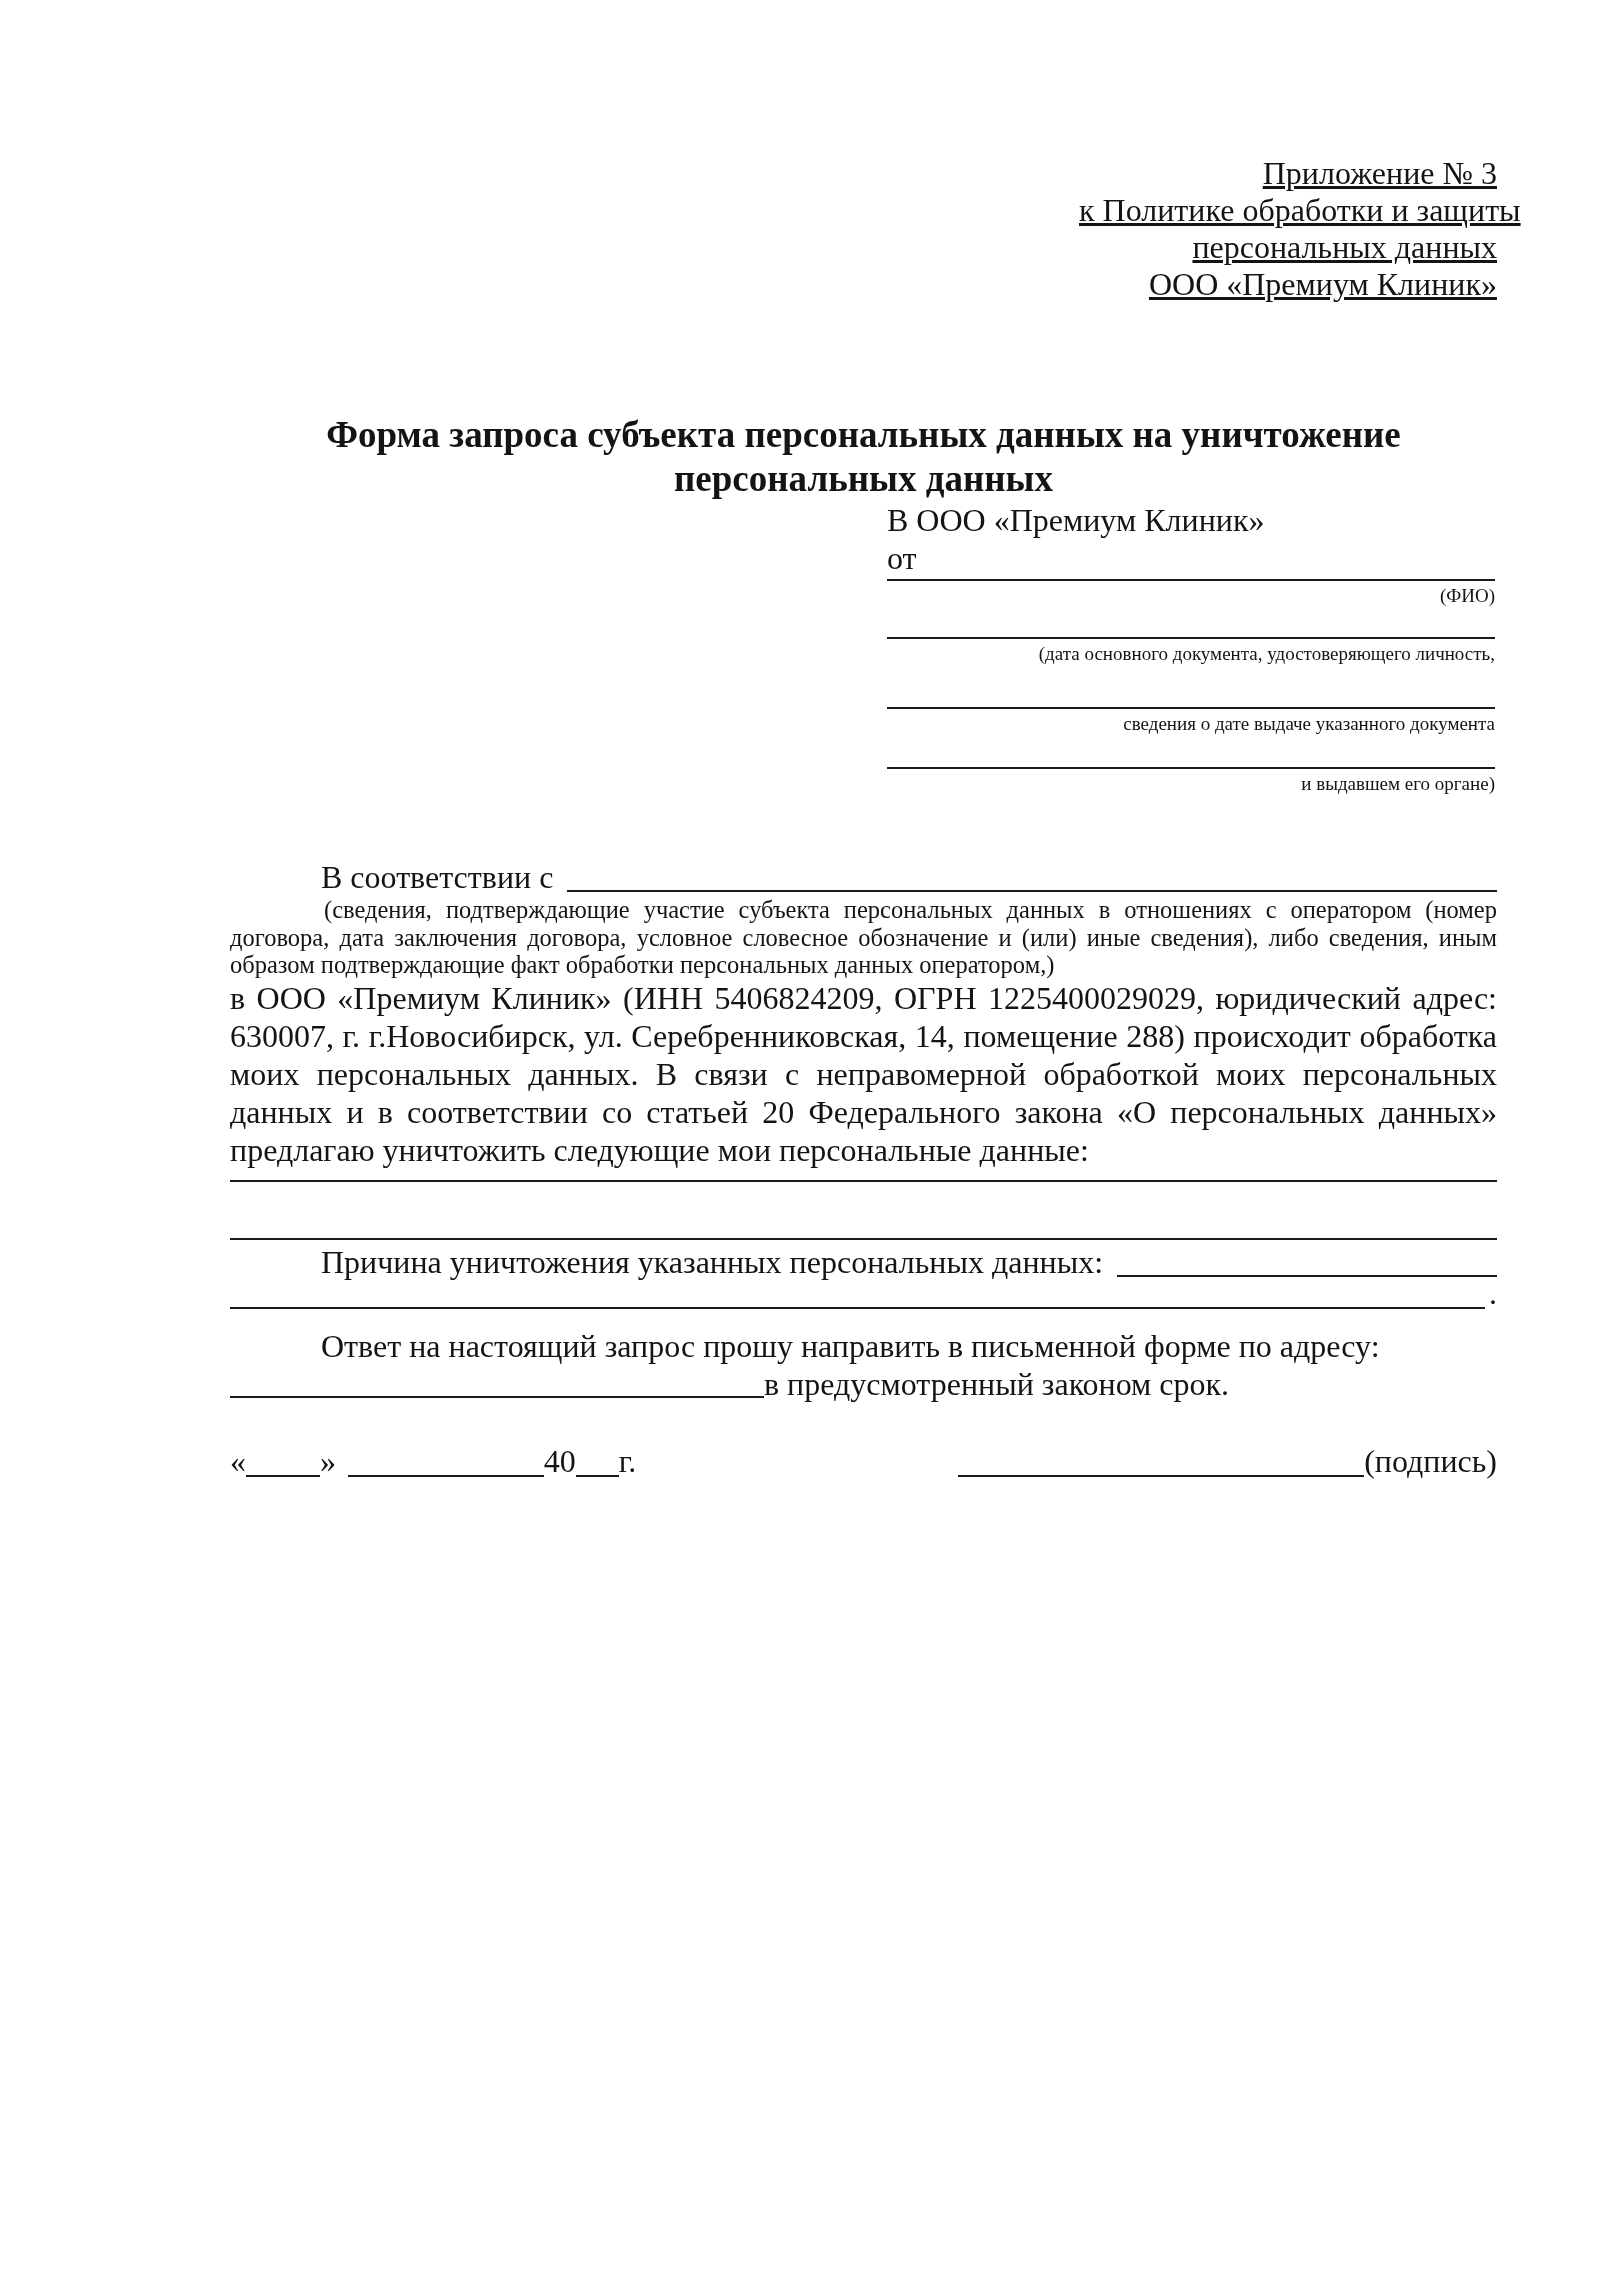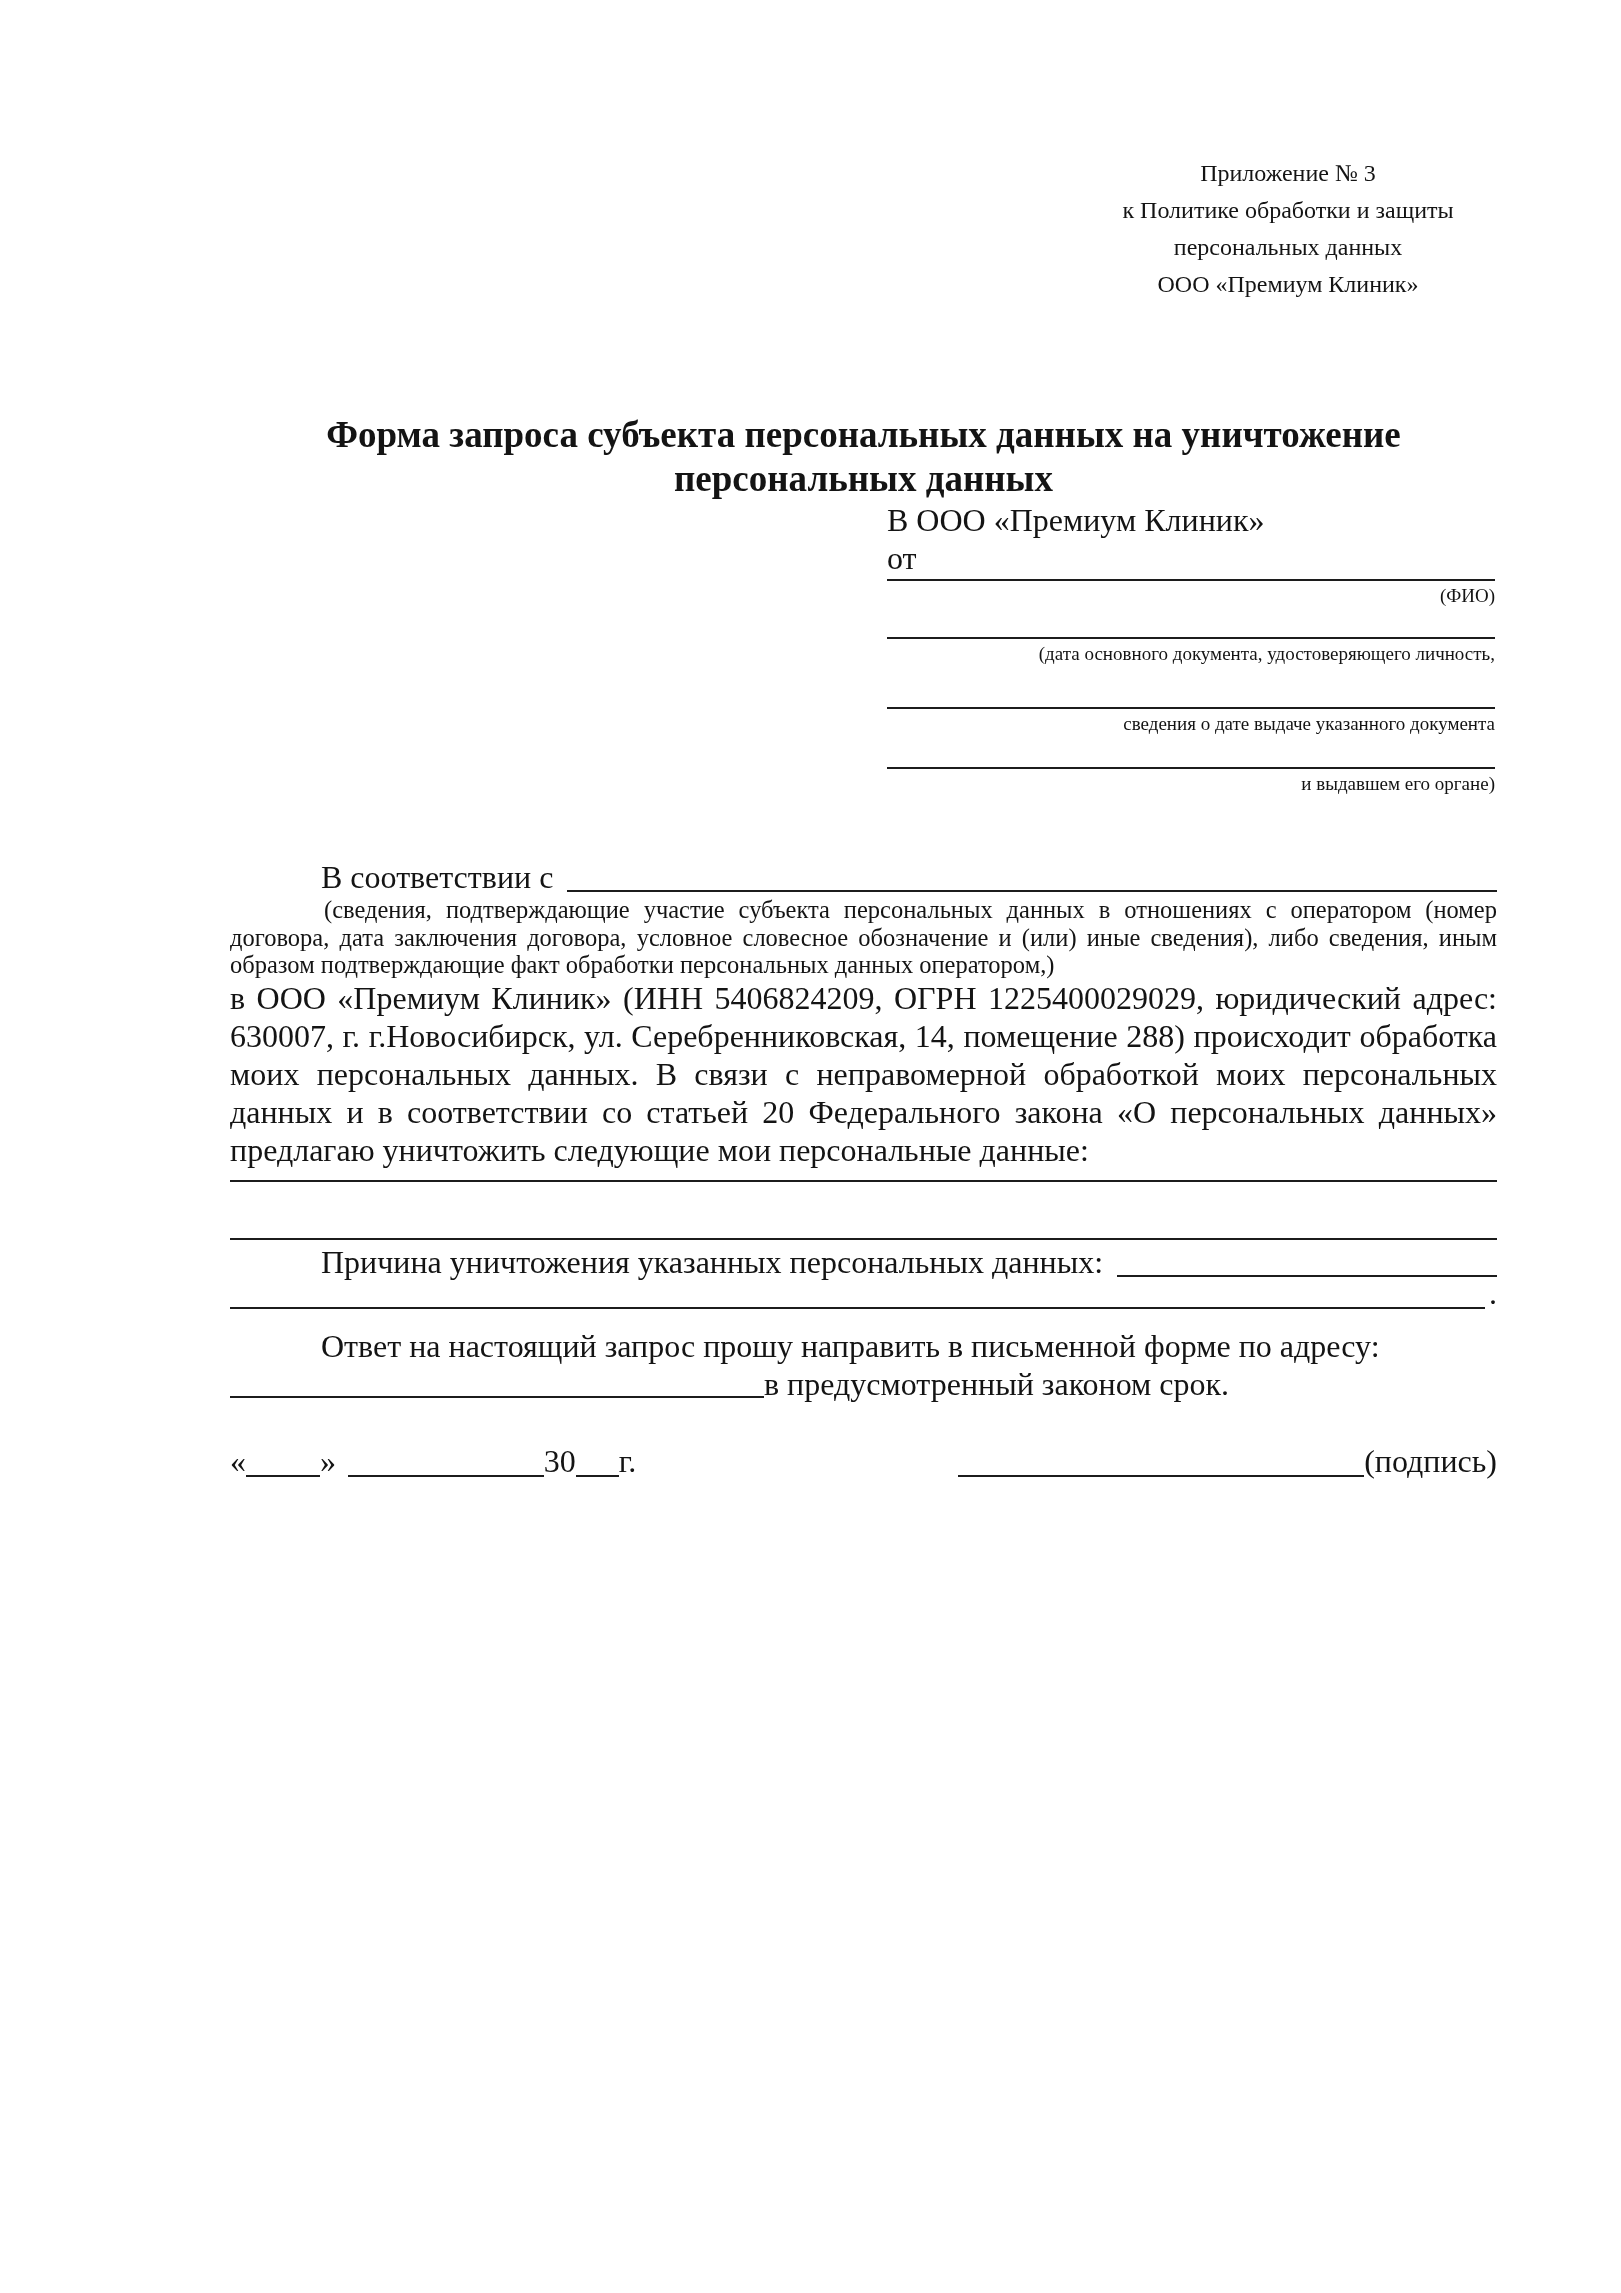--- a/index.html
+++ b/index.html
@@ -13,23 +13,24 @@
     font-family: "Liberation Serif", "DejaVu Serif", serif;
     color: #141414;
     overflow: hidden;
   }
   .content { width: 1267px; }
 
   
   .req-block {
     margin-left: auto;
     width: 418px;
-    font-size: 24px;
+    font-size: 32px;
     line-height: 37px;
-    text-align: center;
+    text-align: right;
+    text-decoration: underline;
   }
   .req-block div { white-space: nowrap; }
 
   
   .doc-title {
     margin-top: 110px;
     text-align: center;
     font-weight: bold;
     font-size: 37px;
     line-height: 44px;
@@ -192,21 +193,21 @@
     </div>
 
     <div class="answer-par">Ответ на настоящий запрос прошу направить в письменной форме по адресу:</div>
     <div class="answer-line2">
       <span class="blank-fixed"></span>
       <span>в предусмотренный законом срок.</span>
     </div>
 
     <div class="footer-row">
       <span>
-        <span>«</span><span class="blank b-day"></span><span>»</span><span class="blank b-month"></span><span>30</span><span class="blank b-year"></span><span>г.</span>
+        <span>«</span><span class="blank b-day"></span><span>»</span><span class="blank b-month"></span><span>40</span><span class="blank b-year"></span><span>г.</span>
       </span>
       <span>
         <span class="blank b-sign"></span><span>(подпись)</span>
       </span>
     </div>
 
   </div>
 </div>
 
 

